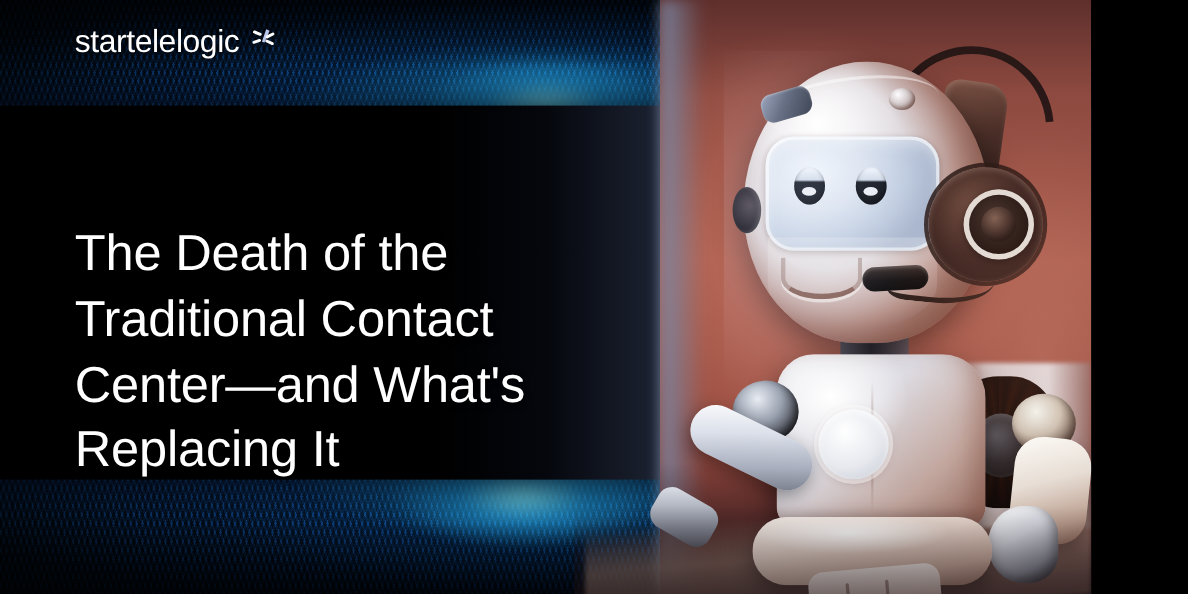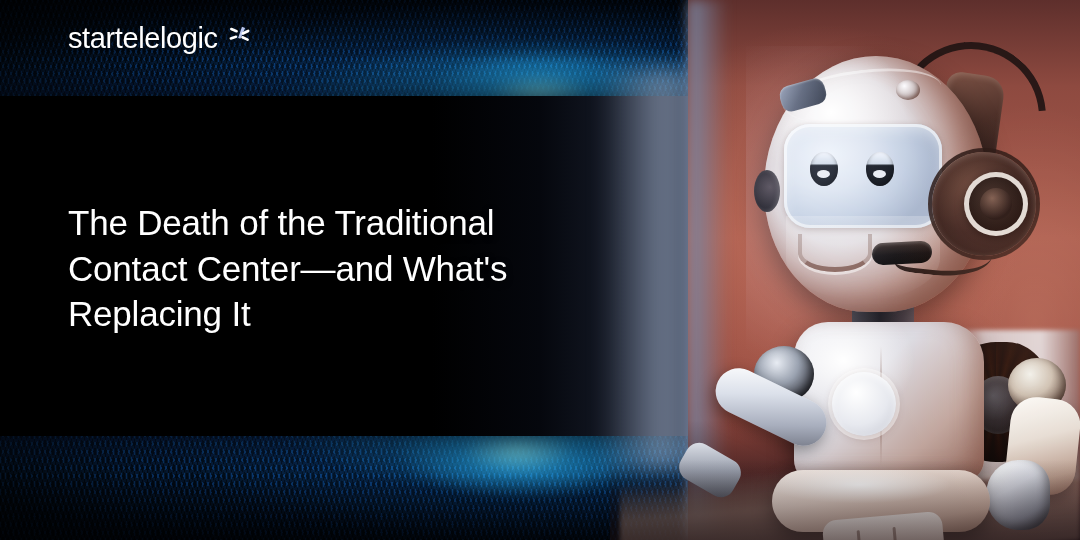--- a/index.html
+++ b/index.html
@@ -2,21 +2,21 @@
 <html><head>
 <meta charset="utf-8">
 <title>startelelogic banner</title>
 <style>
   * { margin:0; padding:0; box-sizing:border-box; }
   html,body { background:#000; }
   body { font-family:"Liberation Sans", sans-serif; }
 
   .banner{
     position:relative;
-    width:1080px; height:540px;
+    width:992px; height:540px;
     overflow:hidden;
     background:#000;
     padding-left:25px;
   }
 
   
   .scene{ position:absolute; inset:0; overflow:hidden; }
 
   
   .bg-base{
@@ -429,21 +429,21 @@
   }
   .logo-mark{
     position:relative; width:28px; height:28px; margin-top:-9px;
   }
   .logo-mark svg{ display:block; width:28px; height:28px; }
 
   .headline{
     position:absolute; left:68px; top:200px;
     width:470px;
     color:#ffffff;
-    font-size:35px;
+    font-size:46px;
     line-height:1.30;
     font-weight:400;
     letter-spacing:-.2px;
     text-shadow:0 2px 6px rgba(0,0,0,.65);
   }
 </style>
 </head>
 <body>
 
 <div class="banner">

